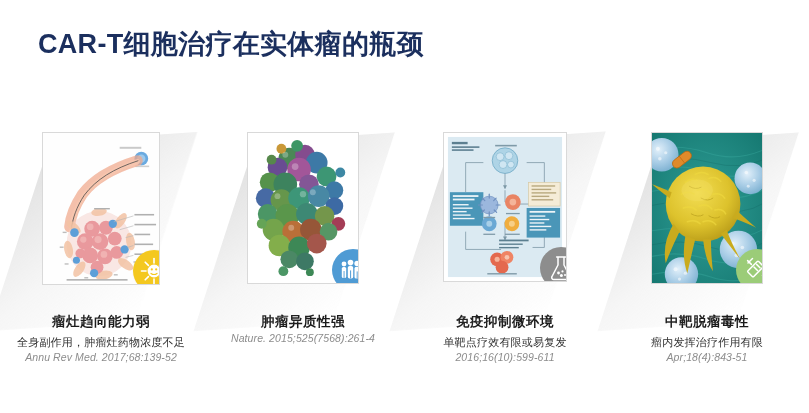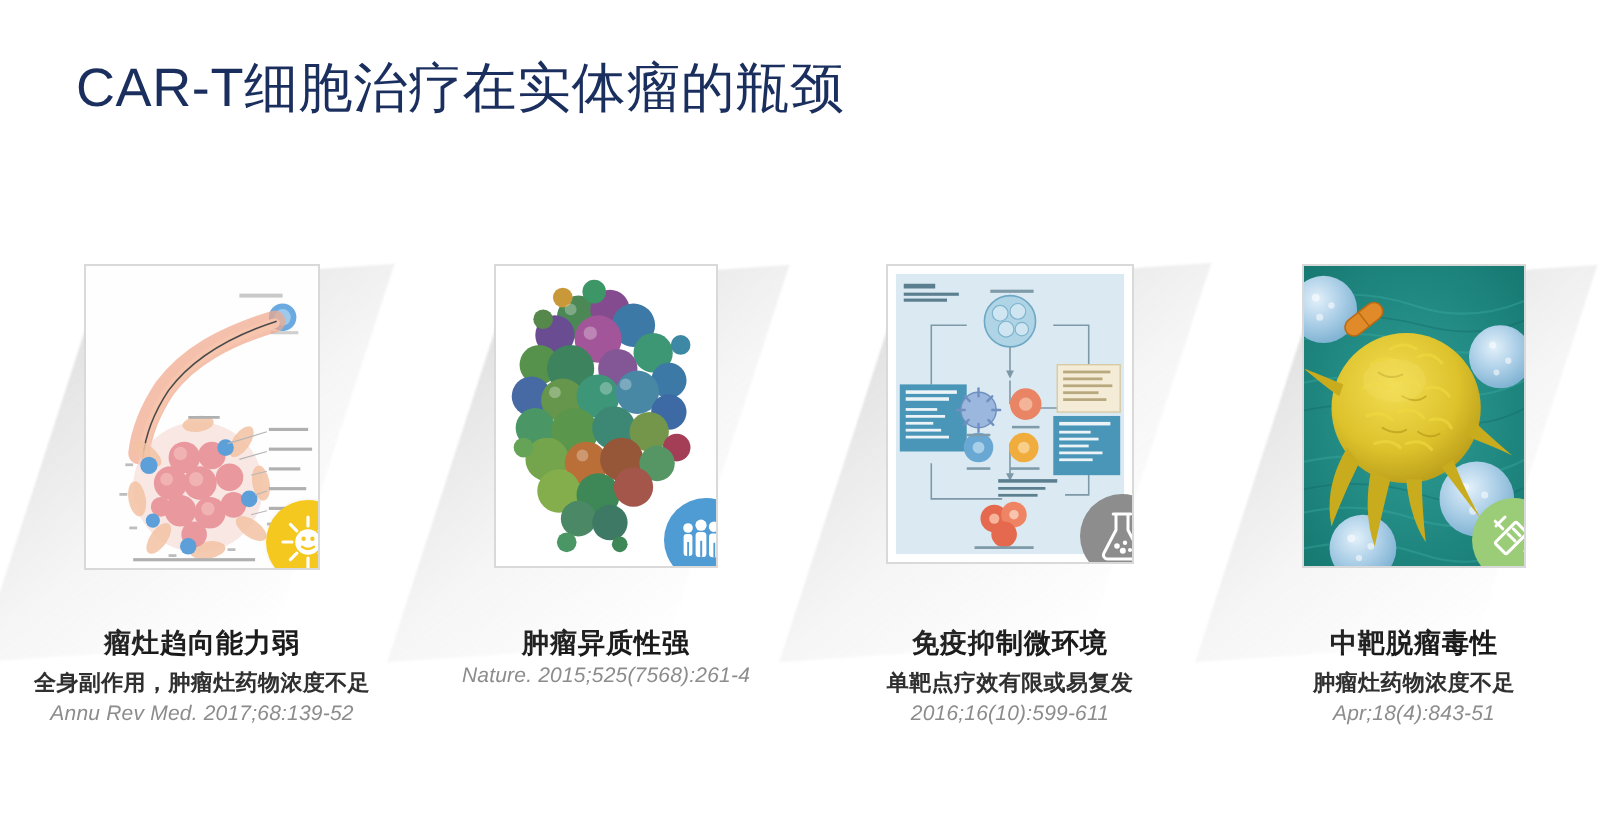--- a/index.html
+++ b/index.html
@@ -13,21 +13,21 @@
     position: relative;
     width: 809px; height: 413px;
     background: #ffffff;
   }
 
   
   .title {
     position: absolute;
     left: 38px; top: 26px;
     font-size: 27px;
-    font-weight: normal;
+    font-weight: bold;
     color: #1b2f5e;
     letter-spacing: 0.3px;
     white-space: nowrap;
   }
 
   
   .cards {
     position: absolute;
     left: 0; top: 128px;
     width: 809px;
@@ -102,21 +102,21 @@
   .cap-head {
     font-size: 13.5px;
     font-weight: bold;
     color: #1a1a1a;
     letter-spacing: 0.5px;
     line-height: 18px;
   }
   .cap-sub {
     margin-top: 4px;
     font-size: 11px;
-    font-weight: bold;
+    font-weight: normal;
     color: #303030;
     line-height: 15px;
     letter-spacing: 0.2px;
   }
   .cap-ref {
     margin-top: 0;
     font-size: 10.5px;
     font-style: italic;
     color: #8c8c8c;
     line-height: 14px;
@@ -573,19 +573,19 @@
                 <line x1="4.6" y1="4.6" x2="8.4" y2="8.4"></line>
                 <line x1="11" y1="11" x2="14.5" y2="14.5"></line>
                 <line x1="13.6" y1="8.4" x2="17" y2="11.8"></line>
               </g>
             </svg>
           </div>
         </div>
       </div>
       <div class="caption">
         <div class="cap-head">中靶脱瘤毒性</div>
-        <div class="cap-sub">肿瘤灶药物浓度不足</div>
+        <div class="cap-sub">瘤内发挥治疗作用有限</div>
         <div class="cap-ref">Apr;18(4):843-51</div>
       </div>
     </div>
 
   </div>
 </div>
 
 </body></html>

